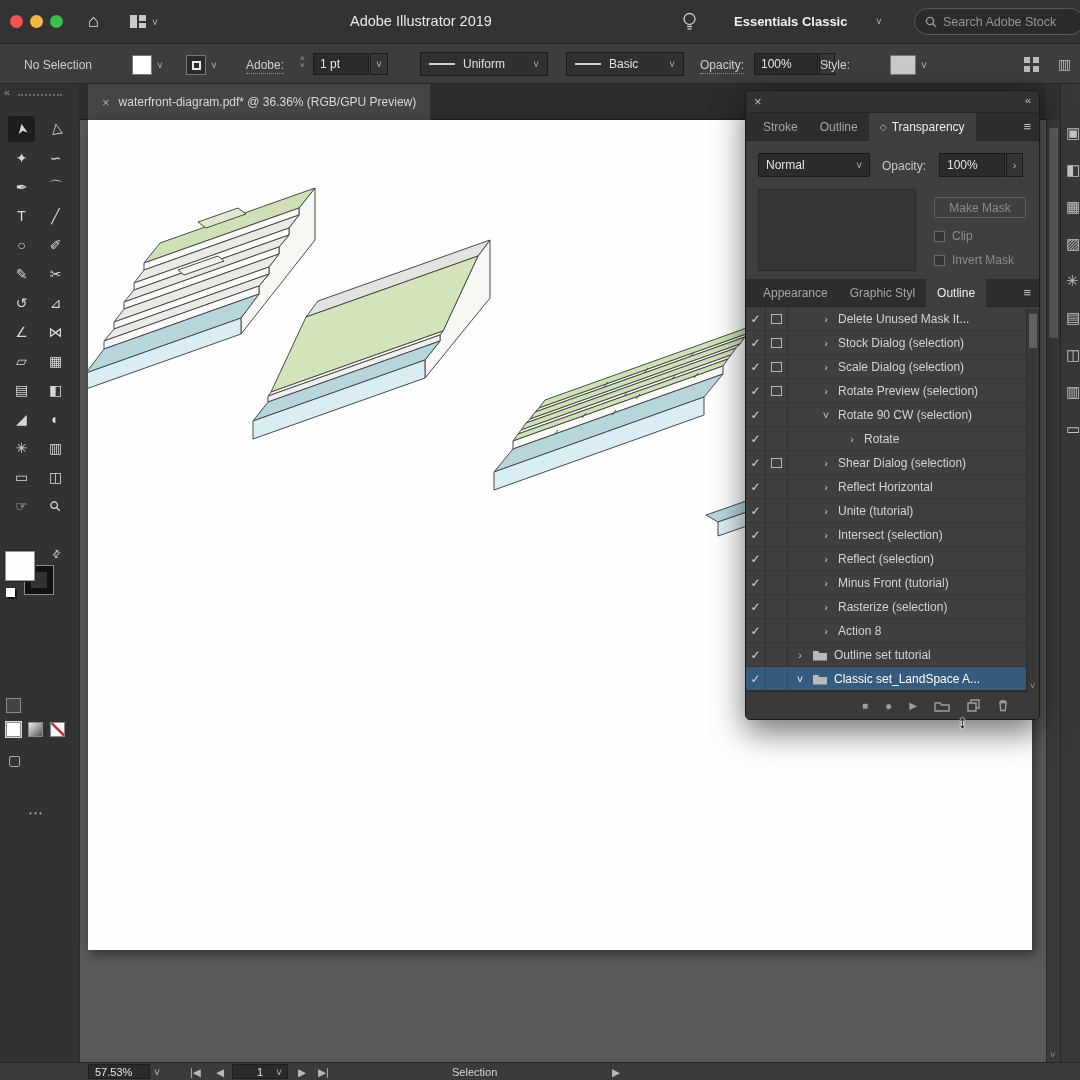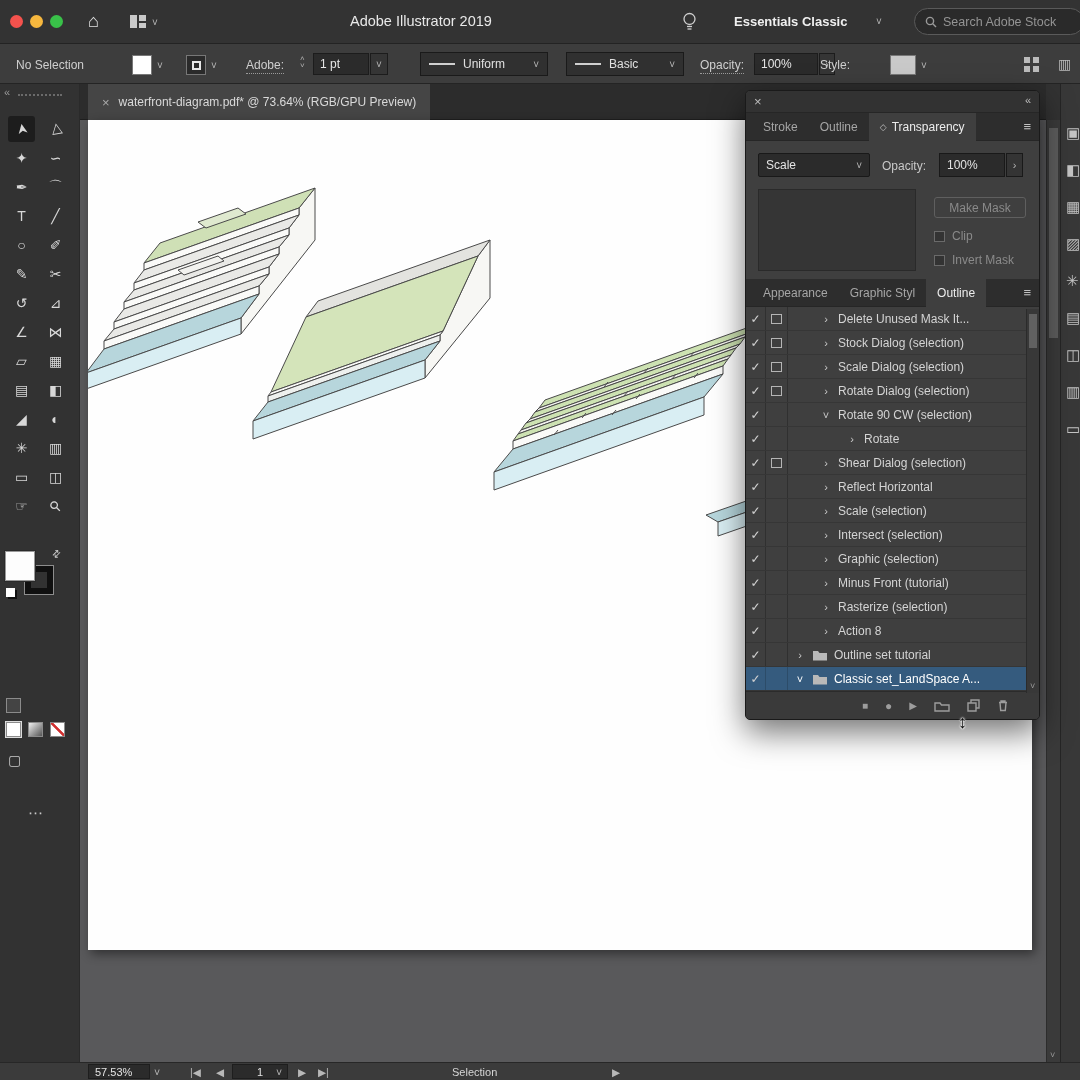--- a/index.html
+++ b/index.html
@@ -133,21 +133,21 @@
     <div class="search">
       <svg width="12" height="12">
           <circle cx="5" cy="5" r="3.6" fill="none" stroke="#9a9a9a" stroke-width="1.4"></circle>
           <line x1="7.8" y1="7.8" x2="11" y2="11" stroke="#9a9a9a" stroke-width="1.4"></line>
         </svg>
       <span>Search Adobe Stock</span>
     </div>
   </div>
 
   <div class="controlbar">
-    <span class="cb-label" style="left:16px">No Selection</span>
+    <span class="cb-label" style="left:24px">No Selection</span>
     <span class="swatch" style="left:132px;top:11px;background:#fff"></span>
     <span class="abs chev" style="left:157px;top:16px">˅</span>
     <span class="swatch" style="left:186px;top:11px;background:#2a2a2a;display:flex;align-items:center;justify-content:center">
         <i style="width:9px;height:9px;border:2px solid #e8e8e8;display:block"></i>
       </span>
     <span class="abs chev" style="left:211px;top:16px">˅</span>
     <span class="cb-label cb-link" style="left:246px">Adobe:</span>
     <span class="spin" style="left:300px;top:11px">
         <i style="font-style:normal">˄</i>
         <i style="font-style:normal">˅</i>
@@ -175,21 +175,21 @@
         <rect x="9" y="0" width="6" height="6" fill="#bbb"></rect>
         <rect x="0" y="9" width="6" height="6" fill="#bbb"></rect>
         <rect x="9" y="9" width="6" height="6" fill="#bbb"></rect>
       </svg>
     <span class="abs" style="left:1058px;top:12px;color:#bbb;font-size:14px">▥</span>
   </div>
 
   <div class="tabstrip">
     <div class="doctab">
       <span class="x">×</span>
-      <span>waterfront-diagram.pdf* @ 73.64% (RGB/GPU Preview)</span>
+      <span>waterfront-diagram.pdf* @ 36.36% (RGB/GPU Preview)</span>
     </div>
   </div>
 
   <div class="toolbar">
     <span class="abs" style="left:4px;top:2px;color:#9a9a9a;font-size:11px">«</span>
     <div class="grip"></div>
     <div class="tools-grid">
         <div class="tool tool-active">
           <span class="tglyph g-selection">➤</span>
         </div>
@@ -386,21 +386,21 @@
           <span>Outline</span>
         </span>
       <span class="p-tab on">
           <span style="font-size:9px;color:#bdbdbd">◇</span>
           <span>Transparency</span>
         </span>
       <span class="p-menu">≡</span>
     </div>
     <div class="t-content">
       <span class="p-dd">
-          <span>Scale</span>
+          <span>Normal</span>
           <span class="dd-chev">˅</span>
         </span>
       <span class="p-opl">Opacity:</span>
       <span class="p-opf">100%</span>
       <span class="p-fly">›</span>
       <div class="p-well"></div>
       <div class="p-btn-dis">
           <span>Make Mask</span>
         </div>
       <div class="p-chkrow" style="top:88px">
@@ -455,21 +455,21 @@
             <span class="albl">Scale Dialog (selection)</span>
           </span>
         </div>
         <div class="arow">
           <span class="acheck">✓</span>
           <span class="abox">
             <i class="dlgbox"></i>
           </span>
           <span class="acontent" style="padding-left: 32px;">
             <span class="achev">›</span>
-            <span class="albl">Rotate Dialog (selection)</span>
+            <span class="albl">Rotate Preview (selection)</span>
           </span>
         </div>
         <div class="arow">
           <span class="acheck">✓</span>
           <span class="abox"></span>
           <span class="acontent" style="padding-left: 32px;">
             <span class="achev">˅</span>
             <span class="albl">Rotate 90 CW (selection)</span>
           </span>
         </div>
@@ -497,37 +497,37 @@
           <span class="acontent" style="padding-left: 32px;">
             <span class="achev">›</span>
             <span class="albl">Reflect Horizontal</span>
           </span>
         </div>
         <div class="arow">
           <span class="acheck">✓</span>
           <span class="abox"></span>
           <span class="acontent" style="padding-left: 32px;">
             <span class="achev">›</span>
-            <span class="albl">Scale (selection)</span>
+            <span class="albl">Unite (tutorial)</span>
           </span>
         </div>
         <div class="arow">
           <span class="acheck">✓</span>
           <span class="abox"></span>
           <span class="acontent" style="padding-left: 32px;">
             <span class="achev">›</span>
             <span class="albl">Intersect (selection)</span>
           </span>
         </div>
         <div class="arow">
           <span class="acheck">✓</span>
           <span class="abox"></span>
           <span class="acontent" style="padding-left: 32px;">
             <span class="achev">›</span>
-            <span class="albl">Graphic (selection)</span>
+            <span class="albl">Reflect (selection)</span>
           </span>
         </div>
         <div class="arow">
           <span class="acheck">✓</span>
           <span class="abox"></span>
           <span class="acontent" style="padding-left: 32px;">
             <span class="achev">›</span>
             <span class="albl">Minus Front (tutorial)</span>
           </span>
         </div>

